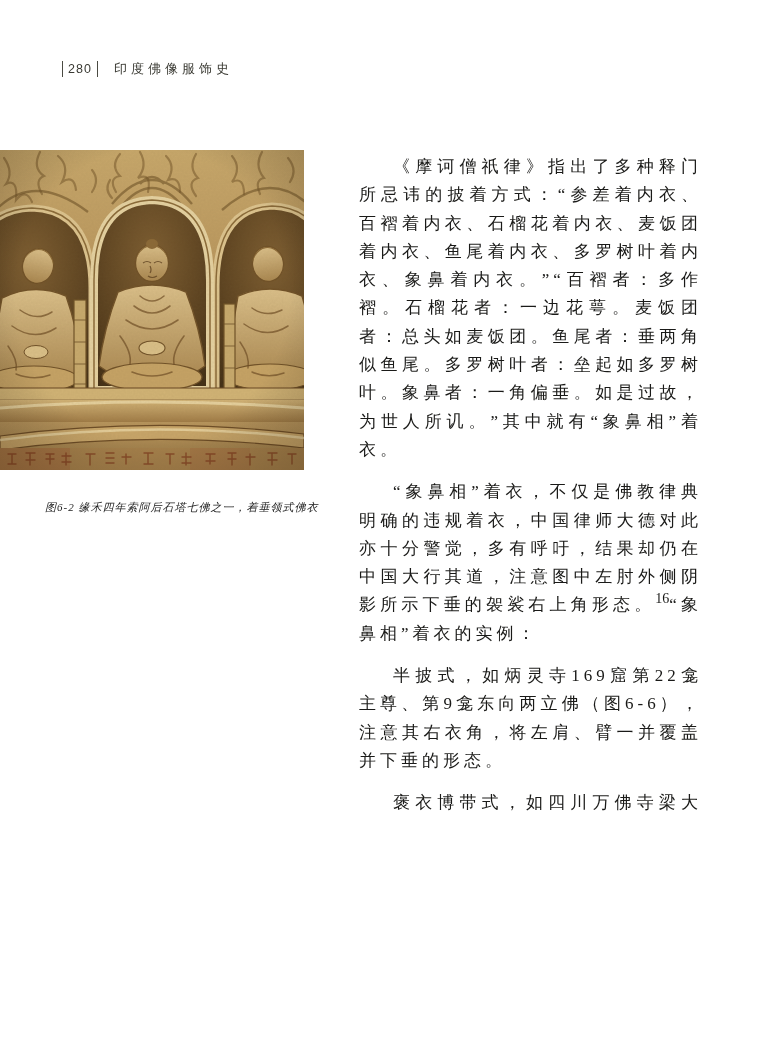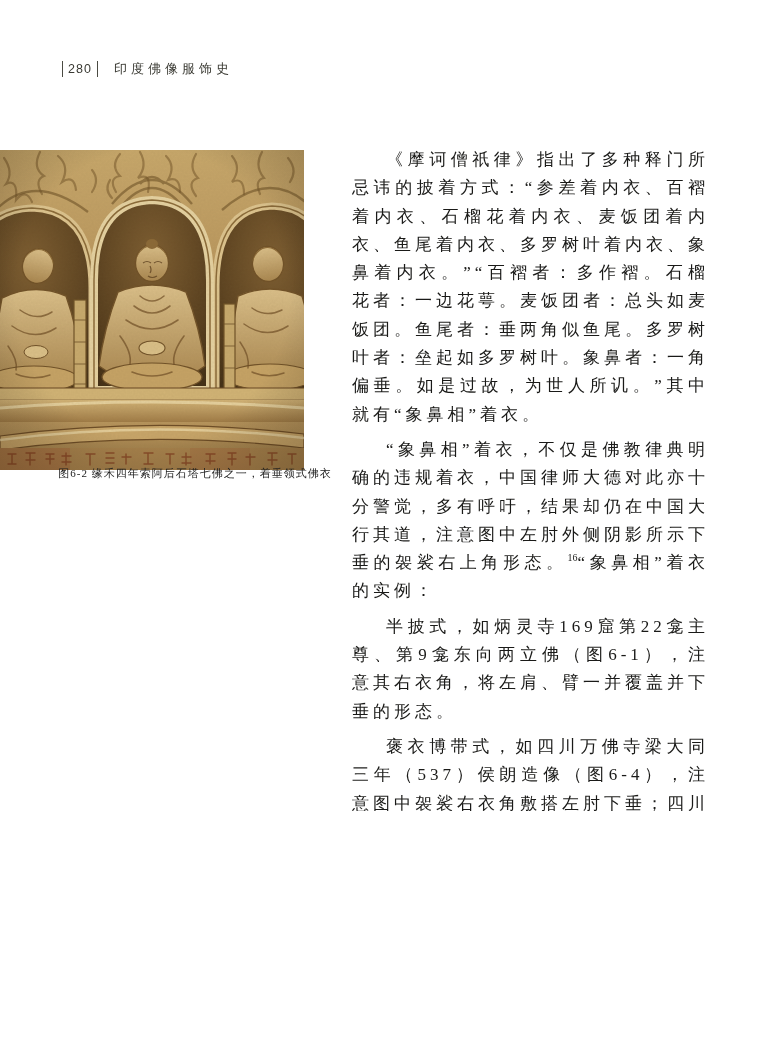--- a/index.html
+++ b/index.html
@@ -42,46 +42,46 @@
     left: 0;
     top: 150px;
     width: 304px;
     height: 320px;
     overflow: hidden;
   }
   .photo svg { display: block; width: 304px; height: 320px; }
   .figure-caption {
     position: absolute;
     left: 45px;
-    top: 466px;
+    top: 500px;
     width: 300px;
     font-size: 11px;
+    font-style: italic;
     letter-spacing: 1px;
     color: #1c1c1c;
     white-space: nowrap;
-    text-align: center;
   }
   
   .body-text {
     position: absolute;
     left: 345px;
     top: 139px;
     width: 371px;
     color: #1a1a18;
   }
   .body-text p {
-    margin: 7px;
+    margin: 14px;
     text-indent: 2em;
     font-size: 17px;
     line-height: 28.3px;
     letter-spacing: 4px;
     text-align: justify;
   }
   .body-text sup {
-    font-size: 10px;
+    font-size: 14px;
     letter-spacing: 0;
     vertical-align: super;
     line-height: 0;
   }
 </style>
 </head>
 <body>
 
 <div class="page">
 
@@ -251,17 +251,17 @@
         <rect x="0" y="0" width="304" height="320" filter="url(#grain)" opacity="0.16"></rect>
         <rect x="0" y="0" width="304" height="320" fill="url(#vign)"></rect>
       </svg>
     </div>
     <figcaption class="figure-caption">图6-2 缘禾四年索阿后石塔七佛之一，着垂领式佛衣</figcaption>
   </figure>
 
   <main class="body-text">
     <p>《摩诃僧祇律》指出了多种释门所忌讳的披着方式：“参差着内衣、百褶着内衣、石榴花着内衣、麦饭团着内衣、鱼尾着内衣、多罗树叶着内衣、象鼻着内衣。”“百褶者：多作褶。石榴花者：一边花萼。麦饭团者：总头如麦饭团。鱼尾者：垂两角似鱼尾。多罗树叶者：垒起如多罗树叶。象鼻者：一角偏垂。如是过故，为世人所讥。”其中就有“象鼻相”着衣。</p>
     <p><span>“象鼻相”着衣，不仅是佛教律典明确的违规着衣，中国律师大德对此亦十分警觉，多有呼吁，结果却仍在中国大行其道，注意图中左肘外侧阴影所示下垂的袈裟右上角形态。</span><sup>16</sup><span>“象鼻相”着衣的实例：</span></p>
-    <p>半披式，如炳灵寺169窟第22龛主尊、第9龛东向两立佛（图6-1），注意其右衣角，将左肩、臂一并覆盖并下垂的形态。</p>
+    <p>半披式，如炳灵寺169窟第22龛主尊、第9龛东向两立佛（图6-6），注意其右衣角，将左肩、臂一并覆盖并下垂的形态。</p>
     <p>褒衣博带式，如四川万佛寺梁大同三年（537）侯朗造像（图6-4），注意图中袈裟右衣角敷搭左肘下垂；四川万佛寺5至6世纪佛坐像正、侧面（图6-5、图6-6），佛搭于左前臂的袈裟右衣角中，还表现了用于系吊衣角用的钩的形状；莫高窟第285窟北壁壁画坐佛（图6-7），注意图中左肘外侧阴影所示下垂的袈裟右上角形态；河北临漳邺城北吴庄出土北魏造像（图6-8），主尊坐佛（图6-9）右衣角敷搭左肘。</p>
   </main>
 
 </div>
 
 </body></html>

